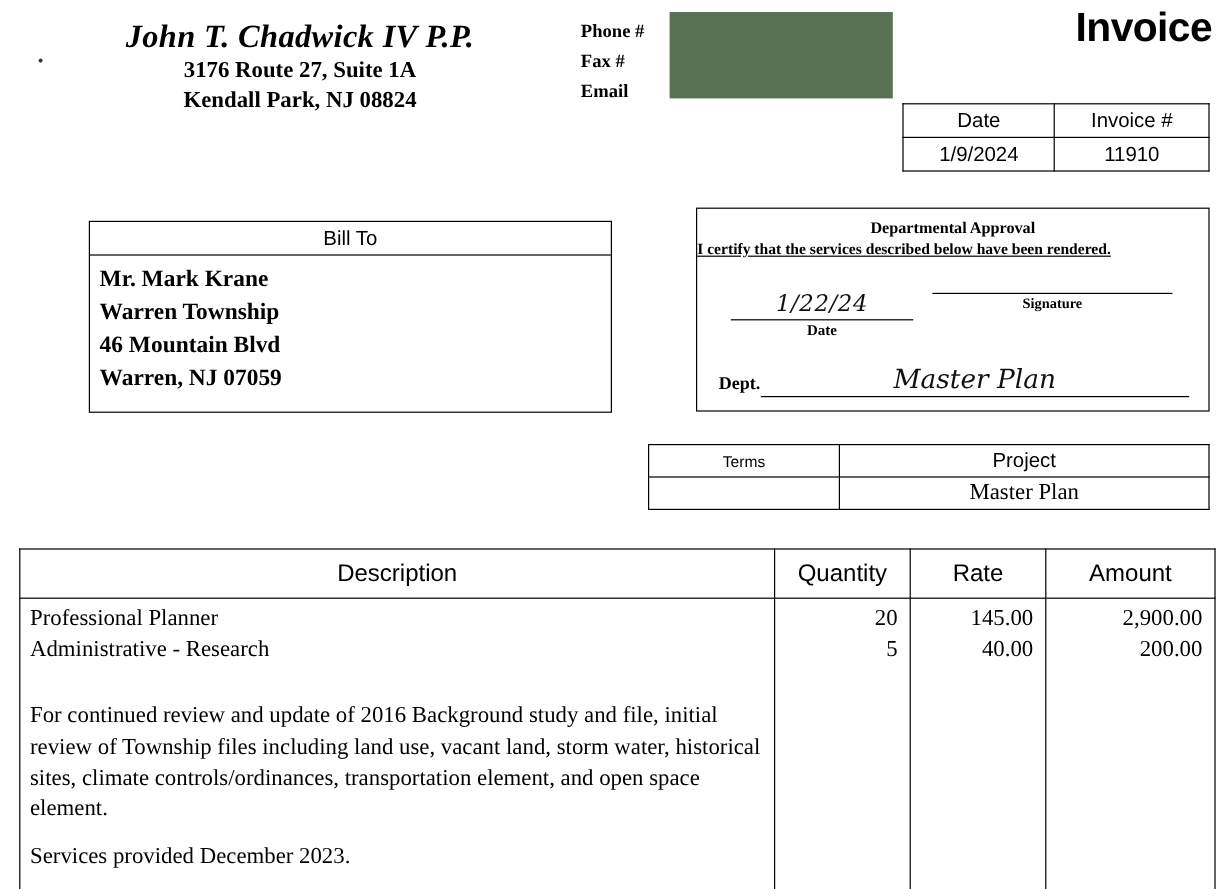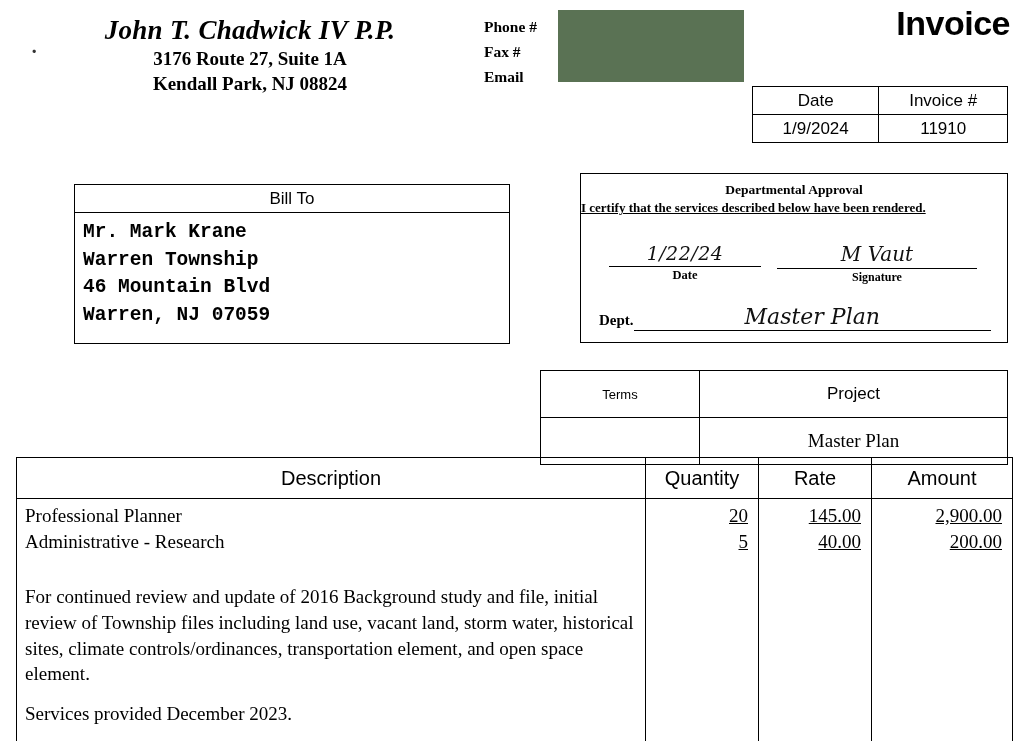--- a/index.html
+++ b/index.html
@@ -108,21 +108,21 @@
   .billto-header {
     height: 27px;
     border-bottom: 1.6px solid #000;
     font-family: "Liberation Sans", sans-serif;
     font-size: 17px;
     text-align: center;
     line-height: 27px;
   }
   .billto-body {
     padding: 6px 8px 0 8px;
-    font-family: Liberation Mono, monospace;
+    font-family: Liberation Serif, serif;
     font-weight: bold;
     font-size: 19.5px;
     line-height: 1.42;
   }
 
   
   .approval-box {
     position: absolute;
     left: 580px;
     top: 173px;
@@ -217,21 +217,21 @@
     top: 370px;
     width: 468px;
     border-collapse: collapse;
     font-family: "Liberation Sans", sans-serif;
     font-size: 17px;
   }
   .terms-table td {
     border: 1.6px solid #000;
     height: 26px;
     text-align: center;
-    padding: 10px 4px;
+    padding: 0 4px;
   }
   .terms-table td.terms-col { width: 150px; }
   .terms-table .hdr-terms { font-size: 13px; }
   .terms-table .val-project { font-family: "Liberation Serif", serif; font-size: 19px; }
 
   
   .items-table {
     position: absolute;
     left: 16px;
     top: 457px;
@@ -257,21 +257,21 @@
   .col-amt  { width: 140px; }
 
   .body-cell {
     vertical-align: top;
     height: 250px;
     font-family: "Liberation Serif", serif;
     font-size: 19px;
     line-height: 1.35;
   }
   .desc-inner { padding: 4px 6px 0 8px; }
-  .num-inner  { padding: 4px 10px 0 6px; text-align: right; text-decoration: underline; }
+  .num-inner  { padding: 4px 10px 0 6px; text-align: right; }
   .desc-gap { height: 14px; }
   .desc-para { margin-top: 16px; }
 </style>
 </head>
 <body>
 
 <div class="vendor-block">
   <div class="vendor-name">John T. Chadwick IV P.P.</div>
   <div class="vendor-line">3176 Route 27, Suite 1A</div>
   <div class="vendor-line">Kendall Park, NJ 08824</div>
@@ -315,21 +315,20 @@
   <div class="approval-title">Departmental Approval</div>
   <div class="approval-sub">I certify that the services described below have been rendered.</div>
 
   <div class="sig-date">
     <div class="hw">1/22/24</div>
     <div class="rule"></div>
     <div class="cap">Date</div>
   </div>
 
   <div class="sig-name">
-    <div class="hw">M Vaut</div>
     <div class="rule"></div>
     <div class="cap">Signature</div>
   </div>
 
   <div class="dept-row">
     <div class="dept-label">Dept.</div>
     <div class="dept-value">
       <span class="hw">Master Plan</span>
     </div>
   </div>

